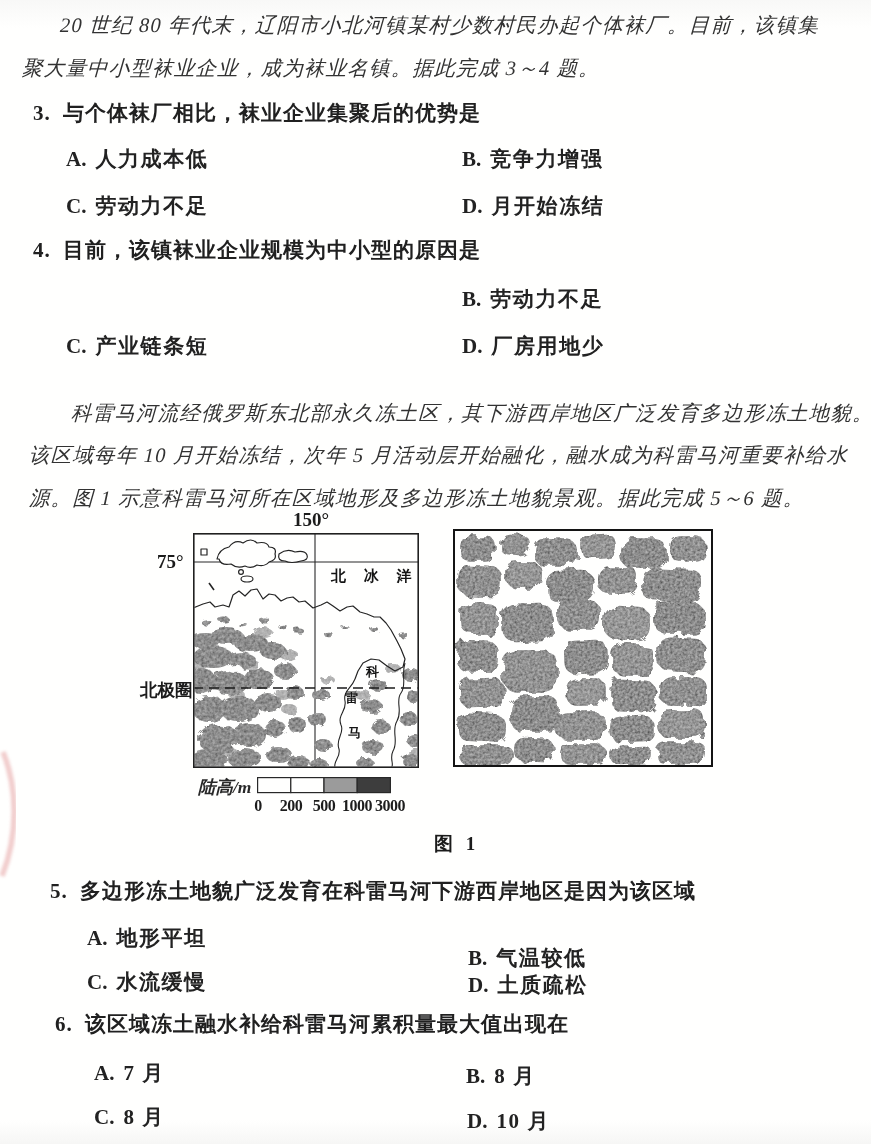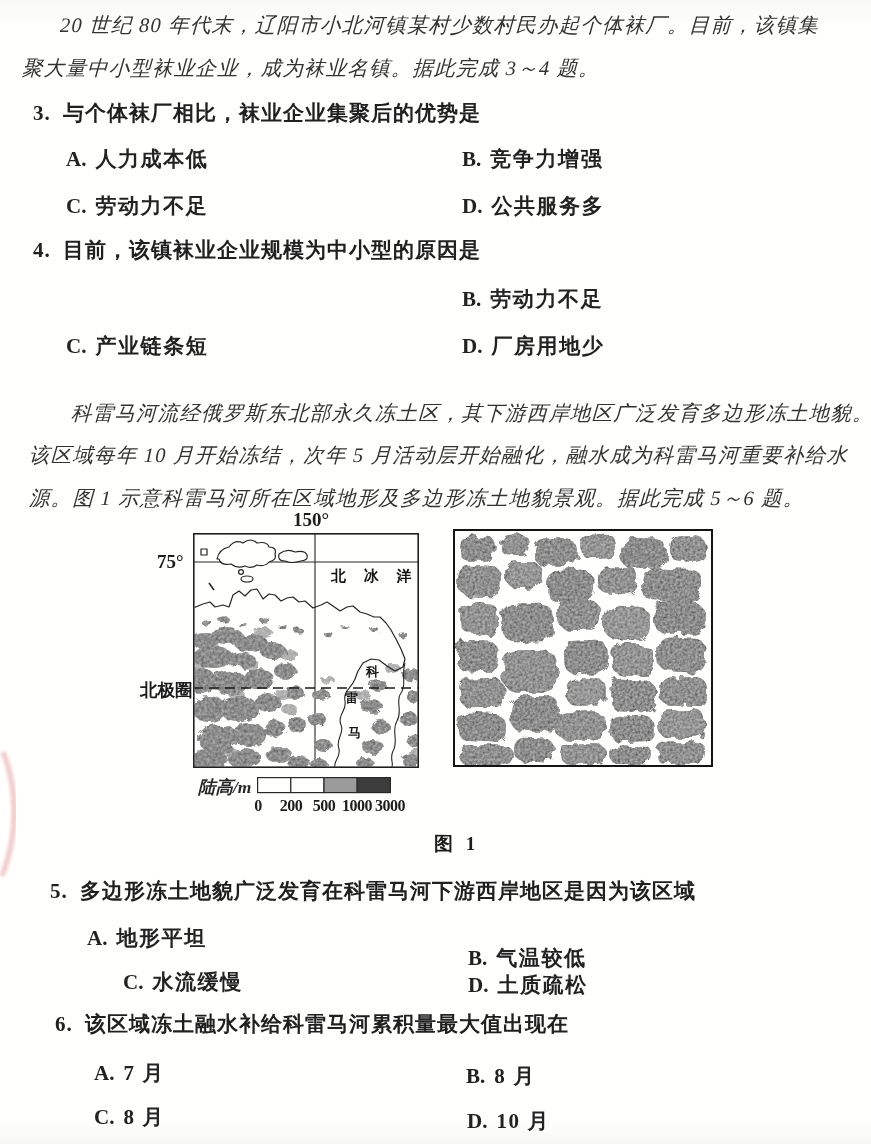--- a/index.html
+++ b/index.html
@@ -33,21 +33,21 @@
 
   <div class="abs stim" style="left:60px;top:11px;">20 世纪 80 年代末，辽阳市小北河镇某村少数村民办起个体袜厂。目前，该镇集</div>
   <div class="abs stim" style="left:22px;top:54px;">聚大量中小型袜业企业，成为袜业名镇。据此完成 3～4 题。</div>
 
   <div class="abs qline" style="left:33px;top:99px;">
     <span class="qnum">3.</span><span>与个体袜厂相比，袜业企业集聚后的优势是</span>
   </div>
   <div class="abs opt" style="left:66px;top:145px;"><span class="olabel">A.</span><span>人力成本低</span></div>
   <div class="abs opt" style="left:462px;top:145px;"><span class="olabel">B.</span><span>竞争力增强</span></div>
   <div class="abs opt" style="left:66px;top:192px;"><span class="olabel">C.</span><span>劳动力不足</span></div>
-  <div class="abs opt" style="left:462px;top:192px;"><span class="olabel">D.</span><span>公共服务多</span></div>
+  <div class="abs opt" style="left:462px;top:192px;"><span class="olabel">D.</span><span>月开始冻结</span></div>
 
   <div class="abs qline" style="left:33px;top:236px;">
     <span class="qnum">4.</span><span>目前，该镇袜业企业规模为中小型的原因是</span>
   </div>
   <div class="abs opt" style="left:462px;top:285px;"><span class="olabel">B.</span><span>劳动力不足</span></div>
   <div class="abs opt" style="left:462px;top:332px;"><span class="olabel">D.</span><span>厂房用地少</span></div>
   <div class="abs opt" style="left:66px;top:332px;"><span class="olabel">C.</span><span>产业链条短</span></div>
 
   <div class="abs stim" style="left:71px;top:399px;">科雷马河流经俄罗斯东北部永久冻土区，其下游西岸地区广泛发育多边形冻土地貌。</div>
   <div class="abs stim" style="left:29px;top:441px;">该区域每年 10 月开始冻结，次年 5 月活动层开始融化，融水成为科雷马河重要补给水</div>
@@ -261,21 +261,21 @@
   <span class="legend-tick" style="left:357px;top:797px;">1000</span>
   <span class="legend-tick" style="left:390px;top:797px;">3000</span>
 
   <div class="abs caption" style="left:422px;top:831px;">图 1</div>
 
   <div class="abs qline" style="left:50px;top:877px;">
     <span class="qnum">5.</span><span>多边形冻土地貌广泛发育在科雷马河下游西岸地区是因为该区域</span>
   </div>
   <div class="abs opt" style="left:87px;top:924px;"><span class="olabel">A.</span><span>地形平坦</span></div>
   <div class="abs opt" style="left:468px;top:928px;margin-top:16px;"><span class="olabel">B.</span><span>气温较低</span></div>
-  <div class="abs opt" style="left:87px;top:968px;margin-left:36px;"><span class="olabel">C.</span><span>水流缓慢</span></div>
+  <div class="abs opt" style="left:87px;top:968px;"><span class="olabel">C.</span><span>水流缓慢</span></div>
   <div class="abs opt" style="left:468px;top:971px;"><span class="olabel">D.</span><span>土质疏松</span></div>
 
   <div class="abs qline" style="left:55px;top:1010px;">
     <span class="qnum">6.</span><span>该区域冻土融水补给科雷马河累积量最大值出现在</span>
   </div>
   <div class="abs opt" style="left:94px;top:1059px;"><span class="olabel">A.</span><span>7 月</span></div>
   <div class="abs opt" style="left:466px;top:1062px;"><span class="olabel">B.</span><span>8 月</span></div>
   <div class="abs opt" style="left:94px;top:1103px;"><span class="olabel">C.</span><span>8 月</span></div>
   <div class="abs opt" style="left:467px;top:1107px;"><span class="olabel">D.</span><span>10 月</span></div>
 

